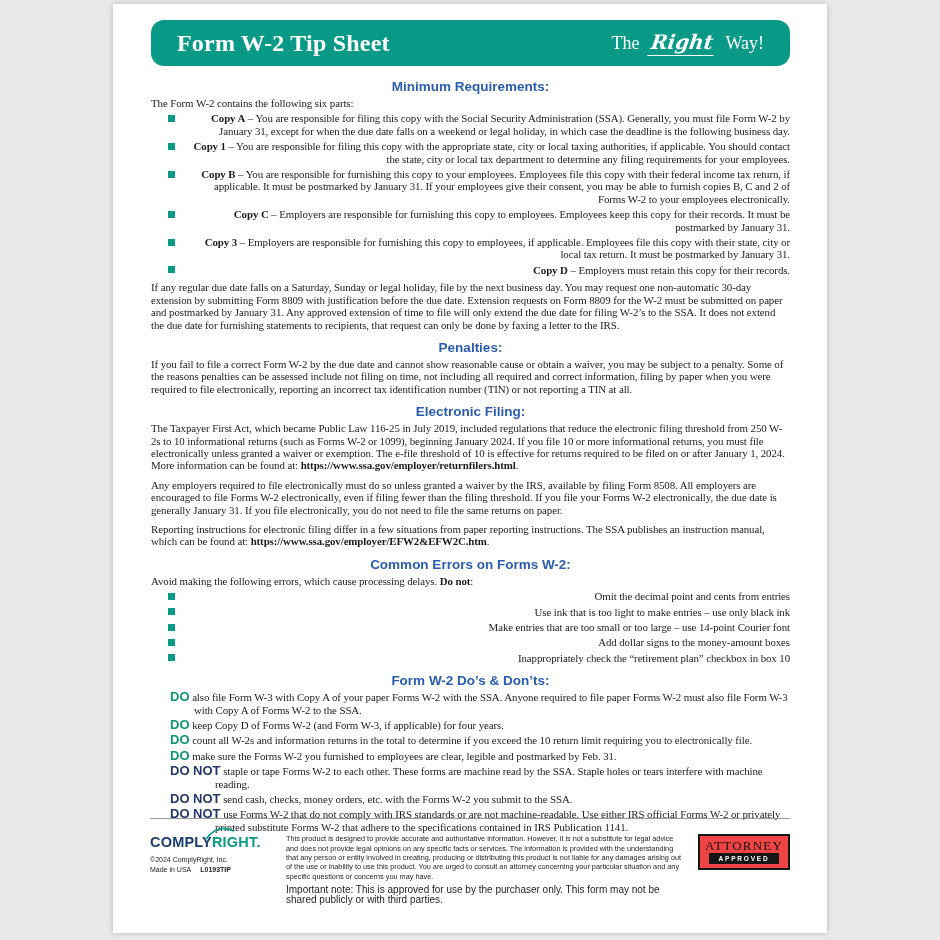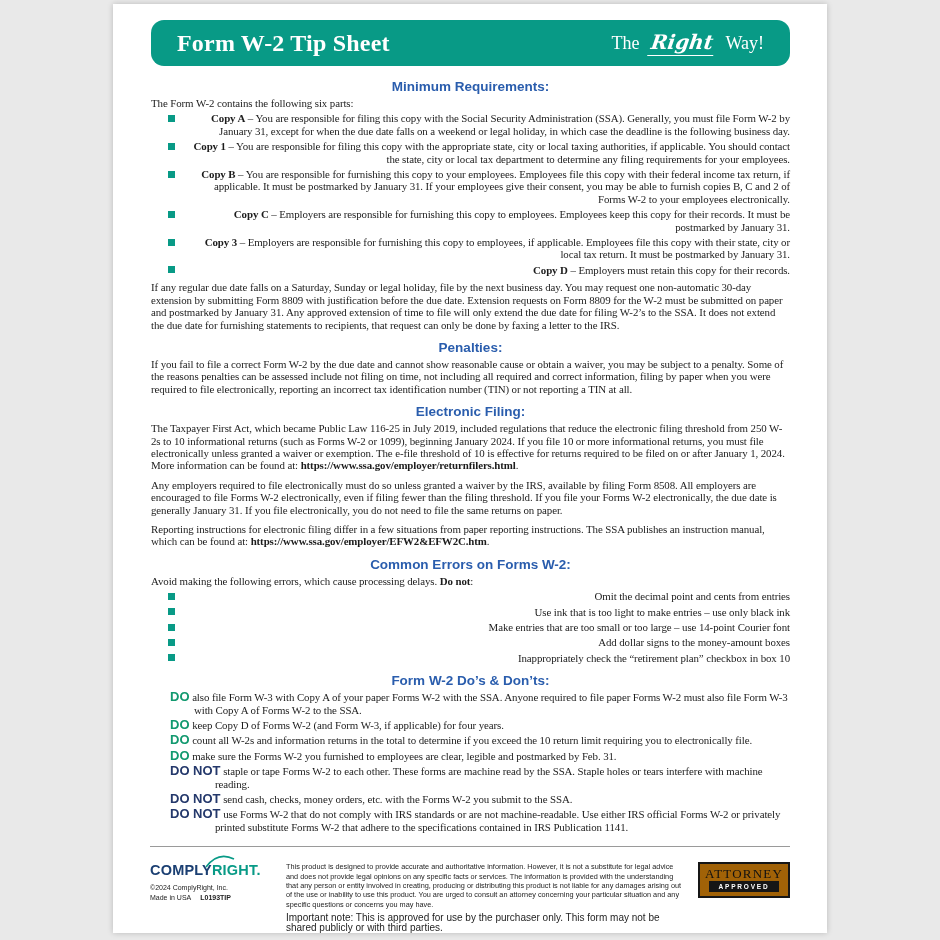--- a/index.html
+++ b/index.html
@@ -66,21 +66,21 @@
   .dd-item.do   { padding-left:24px; text-indent:-24px; }
   .dd-item.dont { padding-left:45px; text-indent:-45px; }
   .dd-label {
     font-family:"Liberation Sans", sans-serif;
     font-weight:700; font-size:13px; letter-spacing:0;
   }
   .do   .dd-label { color:#12996f; }
   .dont .dd-label { color:#24386b; }
   
   .footer {
-    position:absolute; left:37px; right:37px; bottom:1px;
+    position:absolute; left:37px; right:37px; bottom:29px;
     border-top:1.5px solid #9a9a9a;
     padding-top:15px;
     display:flex; align-items:flex-start;
   }
   .f-logo-block { width:128px; flex:none; }
   .f-logo {
     position:relative;
     font-family:"Liberation Sans", sans-serif;
     font-weight:700; font-size:14.5px; letter-spacing:.2px;
     white-space:nowrap;
@@ -95,21 +95,21 @@
   .f-sku { font-weight:700; margin-left:9px; }
   .f-disclaimer {
     flex:1; padding:0 14px 0 8px;
     font-family:Liberation Sans, sans-serif;
     font-size:7.3px; line-height:9.4px; color:#1e1e1e;
   }
   .f-note { margin-top:4px; font-size:10px; line-height:9.4px; }
   .f-badge {
     flex:none; width:92px; box-sizing:border-box;
     border:2px solid #161616; text-align:center;
-    padding:3px 2px 4px; background:#a16207;
+    padding:3px 2px 4px; background:#ef4444;
   }
   .badge-top {
     font-family:"Liberation Serif", serif;
     font-size:13px; line-height:13px; letter-spacing:1.2px; color:#111;
   }
   .badge-bottom {
     background:#161616; color:#fff;
     font-family:"Liberation Sans", sans-serif;
     font-weight:700; font-size:6.5px; line-height:8px;
     letter-spacing:1.8px; width:70px; margin:1px auto 0; padding:1.5px 0;

